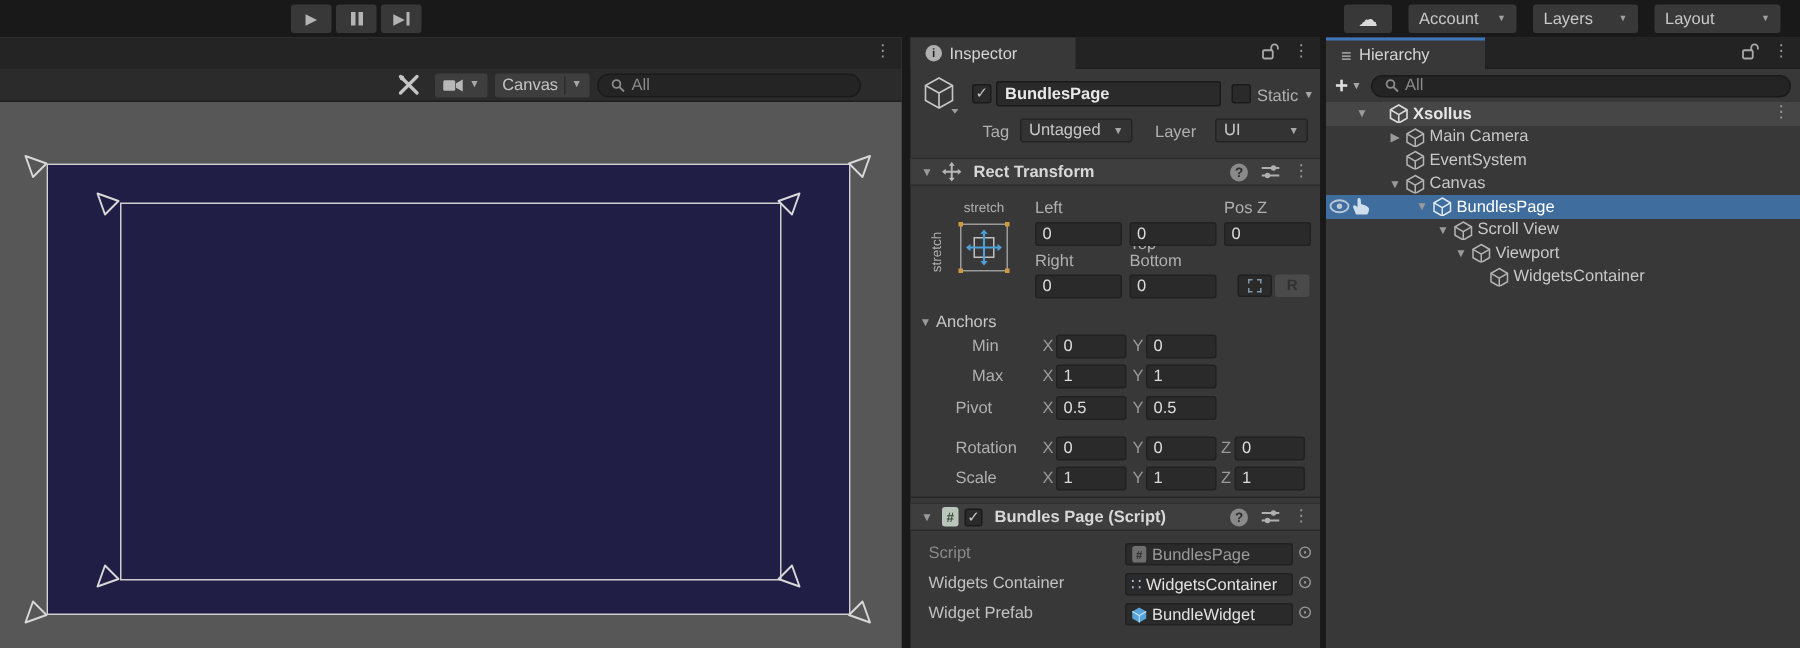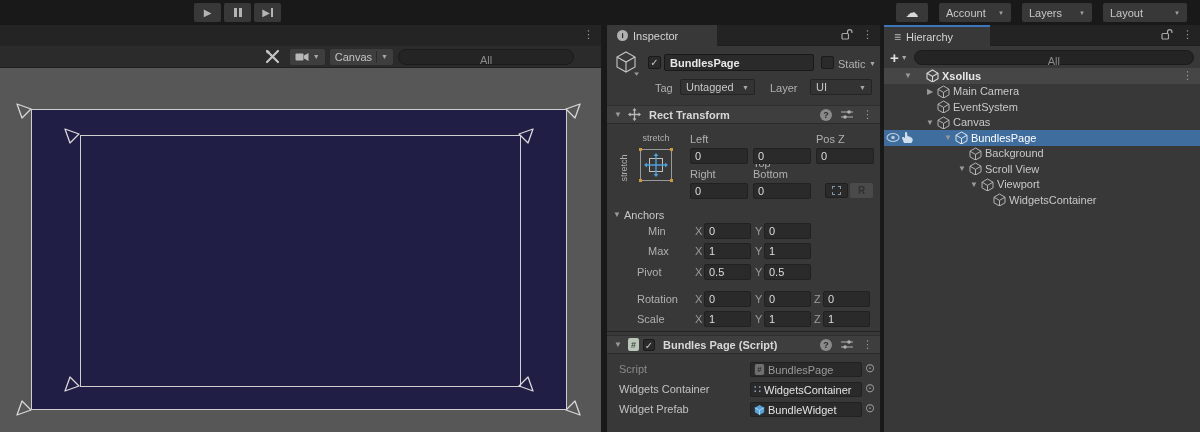--- a/index.html
+++ b/index.html
@@ -42,21 +42,21 @@
   
   .scene-tabs { position:absolute; left:0; top:0; width:100%; height:21px; background:#242424; }
   .scene-tabs .kebab { position:absolute; right:7px; top:4px; }
   .scene-toolbar { position:absolute; left:0; top:21px; width:100%; height:22px; background:#2b2b2b;
                    border-bottom:1px solid #1f1f1f; display:flex; align-items:center;
                    justify-content:flex-end; padding-right:27px; gap:5px; }
   .sbtn { height:16px; background:#3e3e3e; border-radius:2px; display:flex; align-items:center;
           padding:0 5px; gap:4px; color:#c4c4c4; }
   .sbtn .vsep { width:1px; height:12px; background:#2b2b2b; }
   .searchpill { height:16px; background:#242424; border:1px solid #1b1b1b; border-radius:8px;
-                display:flex; align-items:center; padding:0 8px; gap:4px; color:#8a8a8a;flex-direction:column; }
+                display:flex; align-items:center; padding:0 8px; gap:4px; color:#8a8a8a; }
   .scene-search { width:176px; }
   .viewport { position:absolute; left:0; top:43px; width:601px; height:364px; background:#575757; overflow:hidden; }
   .canvas-rect { position:absolute; left:31px; top:41px; width:536px; height:301px;
                  background:#201e45; border:1px solid #d0d0d0; }
   .inner-rect { position:absolute; left:48px; top:25px; width:441px; height:252px; border:1px solid #cfcfcf; }
   .anchor-svg { position:absolute; left:0; top:0; pointer-events:none; }
 
   
   .tabstrip { position:absolute; left:0; top:0; right:0; height:21px; background:#232323;
               border-bottom:1px solid #1f1f1f; }
@@ -463,30 +463,20 @@
         <span class="foldout">▼</span>
         <svg class="hicon" width="13" height="13" viewBox="0 0 13 13">
           <g fill="none" stroke="#dfe8f0" stroke-width="1">
               <path d="M6.5 1 L12 4.2 V9.8 L6.5 13 L1 9.8 V4.2 Z"></path>
               <path d="M1 4.2 L6.5 7.4 L12 4.2 M6.5 7.4 V13"></path>
             </g>
         </svg>
         <span class="lbl">BundlesPage</span>
       </div>
 
-      <div class="hrow lv3">
-        <span class="foldout"></span>
-        <svg class="hicon" width="13" height="13" viewBox="0 0 13 13">
-          <g fill="none" stroke="#b4b4b4" stroke-width="1">
-              <path d="M6.5 1 L12 4.2 V9.8 L6.5 13 L1 9.8 V4.2 Z"></path>
-              <path d="M1 4.2 L6.5 7.4 L12 4.2 M6.5 7.4 V13"></path>
-            </g>
-        </svg>
-        <span class="lbl">Background</span>
-      </div>
 
       <div class="hrow lv3">
         <span class="foldout">▼</span>
         <svg class="hicon" width="13" height="13" viewBox="0 0 13 13">
           <g fill="none" stroke="#b4b4b4" stroke-width="1">
               <path d="M6.5 1 L12 4.2 V9.8 L6.5 13 L1 9.8 V4.2 Z"></path>
               <path d="M1 4.2 L6.5 7.4 L12 4.2 M6.5 7.4 V13"></path>
             </g>
         </svg>
         <span class="lbl">Scroll View</span>

